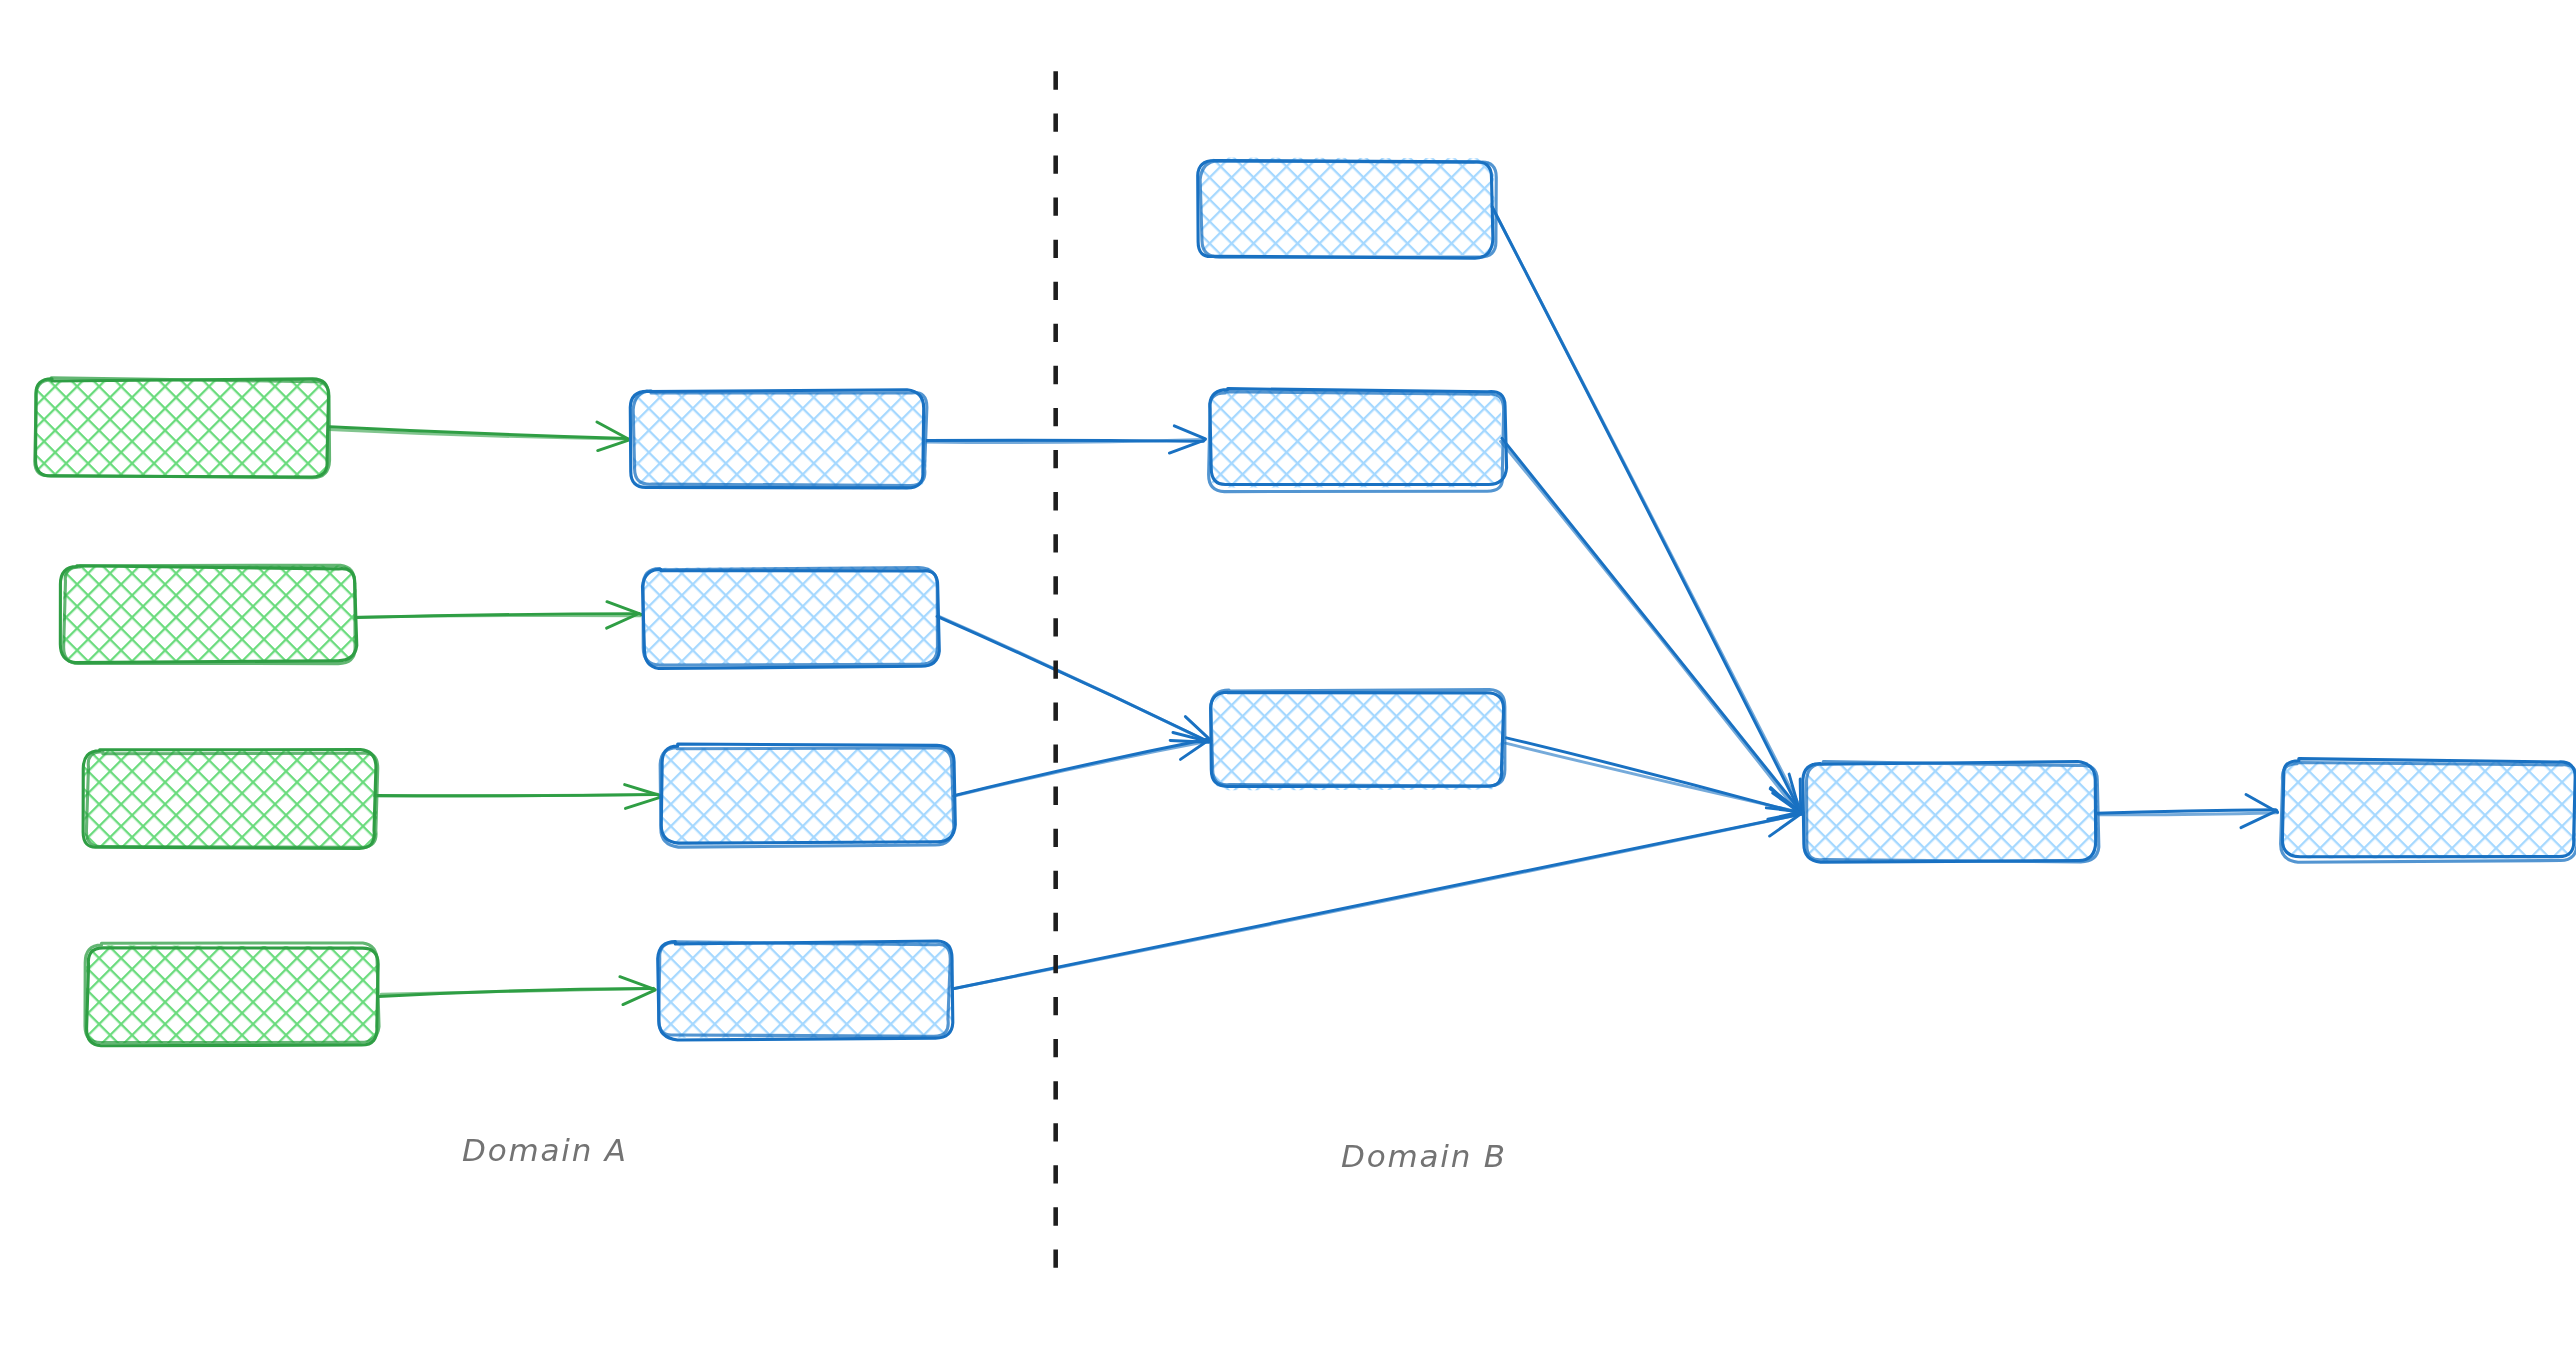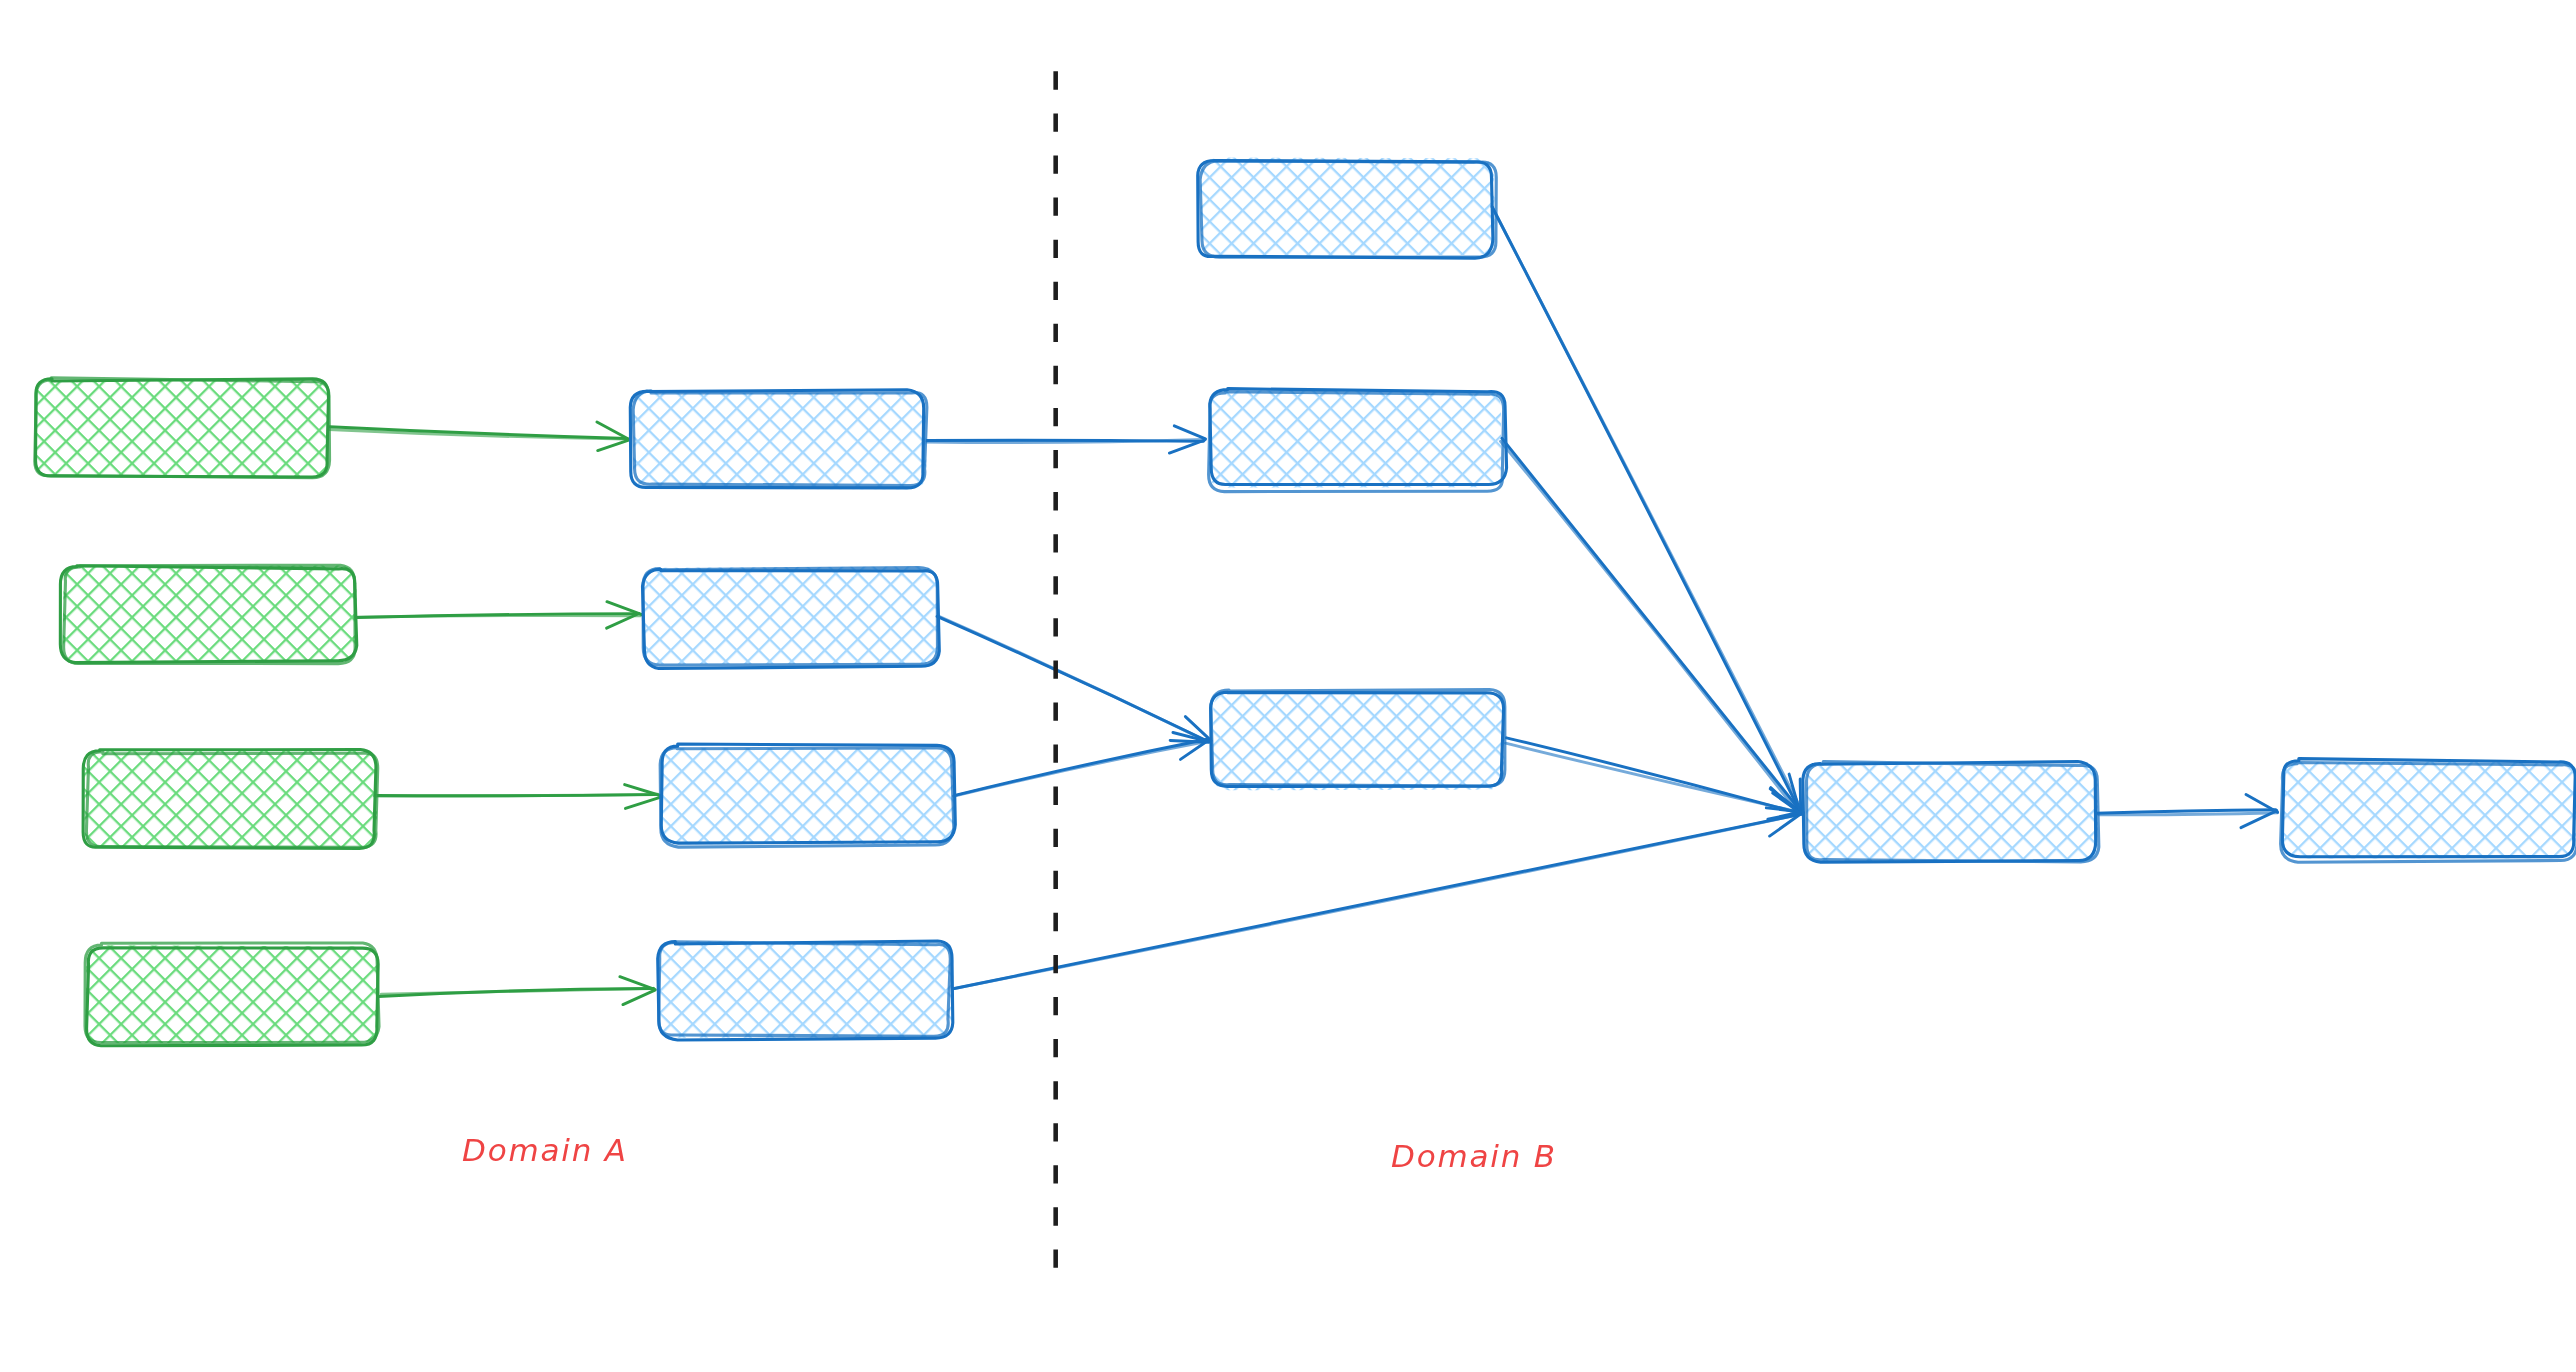--- a/index.html
+++ b/index.html
@@ -3,30 +3,30 @@
 <meta charset="utf-8">
 <style>
   html,body{margin:0;padding:0;background:#ffffff;}
   body{
     width:2576px;height:1372px;overflow:hidden;position:relative;
     font-family:"DejaVu Sans", sans-serif;
   }
   #canvas{position:absolute;inset:0;width:2576px;height:1372px;}
   .domain-label{
     position:absolute;
-    color:#ef4444;
+    color:#737373;
     font-family:"DejaVu Sans", sans-serif;
     font-size:31px;
     font-style:italic;
     letter-spacing:1.8px;
     white-space:nowrap;
     user-select:none;
   }
   #label-a{left:462px;top:1132px;}
-  #label-b{left:1391px;top:1138px;}
+  #label-b{left:1341px;top:1138px;}
 </style>
 </head>
 <body>
 
 <svg id="canvas" viewBox="0 0 2816 1500" xmlns="http://www.w3.org/2000/svg">
   <defs>
     <pattern id="hatch-green" width="17" height="17" patternUnits="userSpaceOnUse" patternTransform="rotate(45)">
       <line x1="0" y1="0" x2="0" y2="17" stroke="#69db7c" stroke-width="5"></line>
       <line x1="0" y1="0" x2="17" y2="0" stroke="#69db7c" stroke-width="5"></line>
     </pattern>

